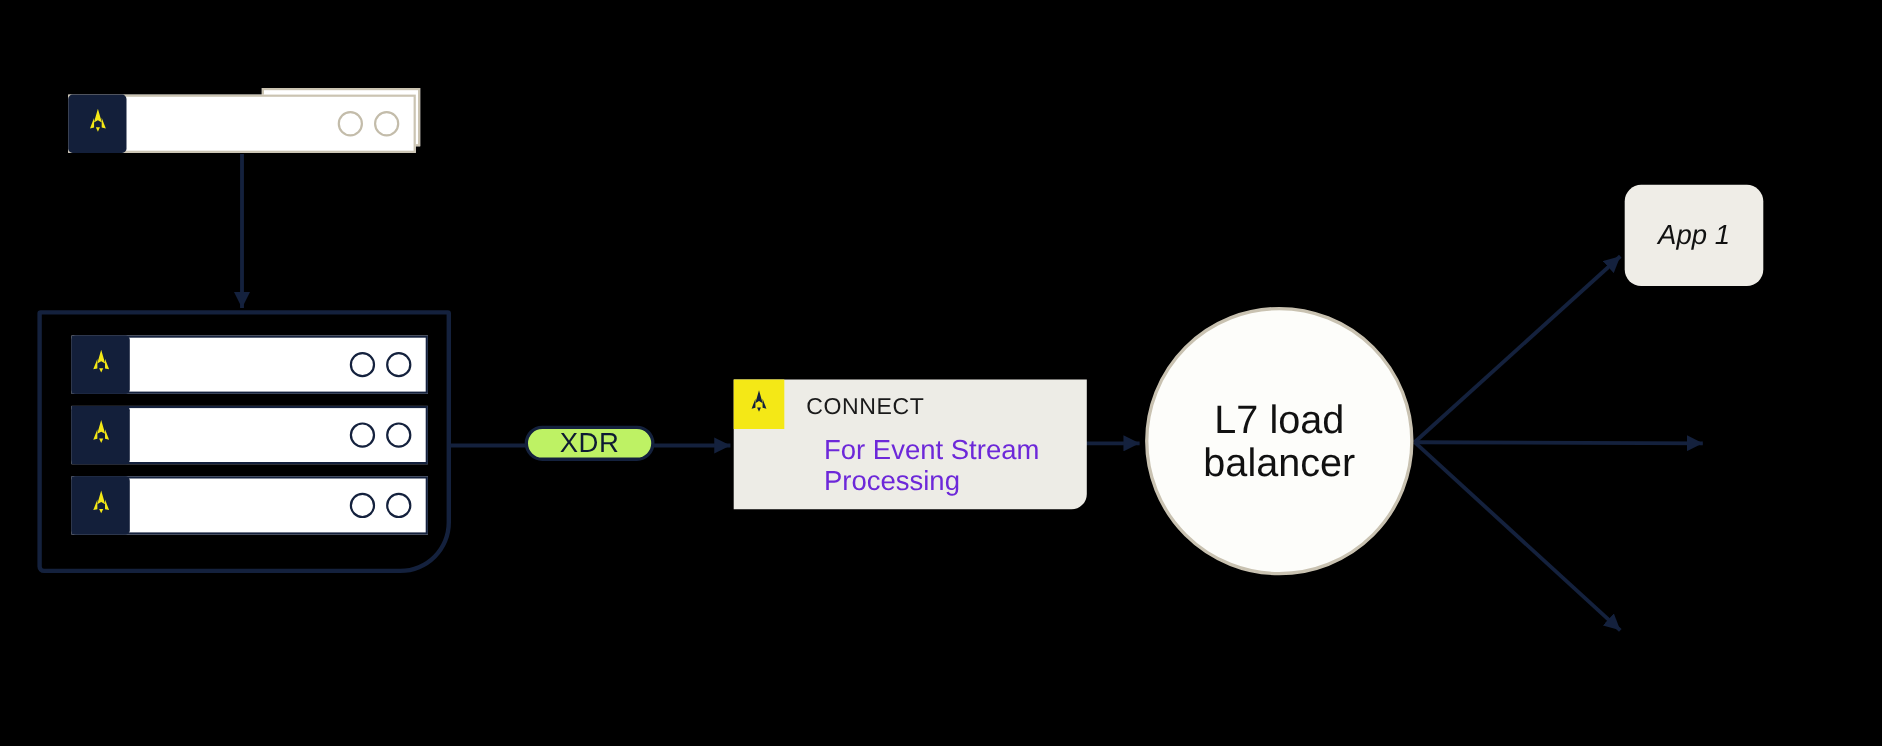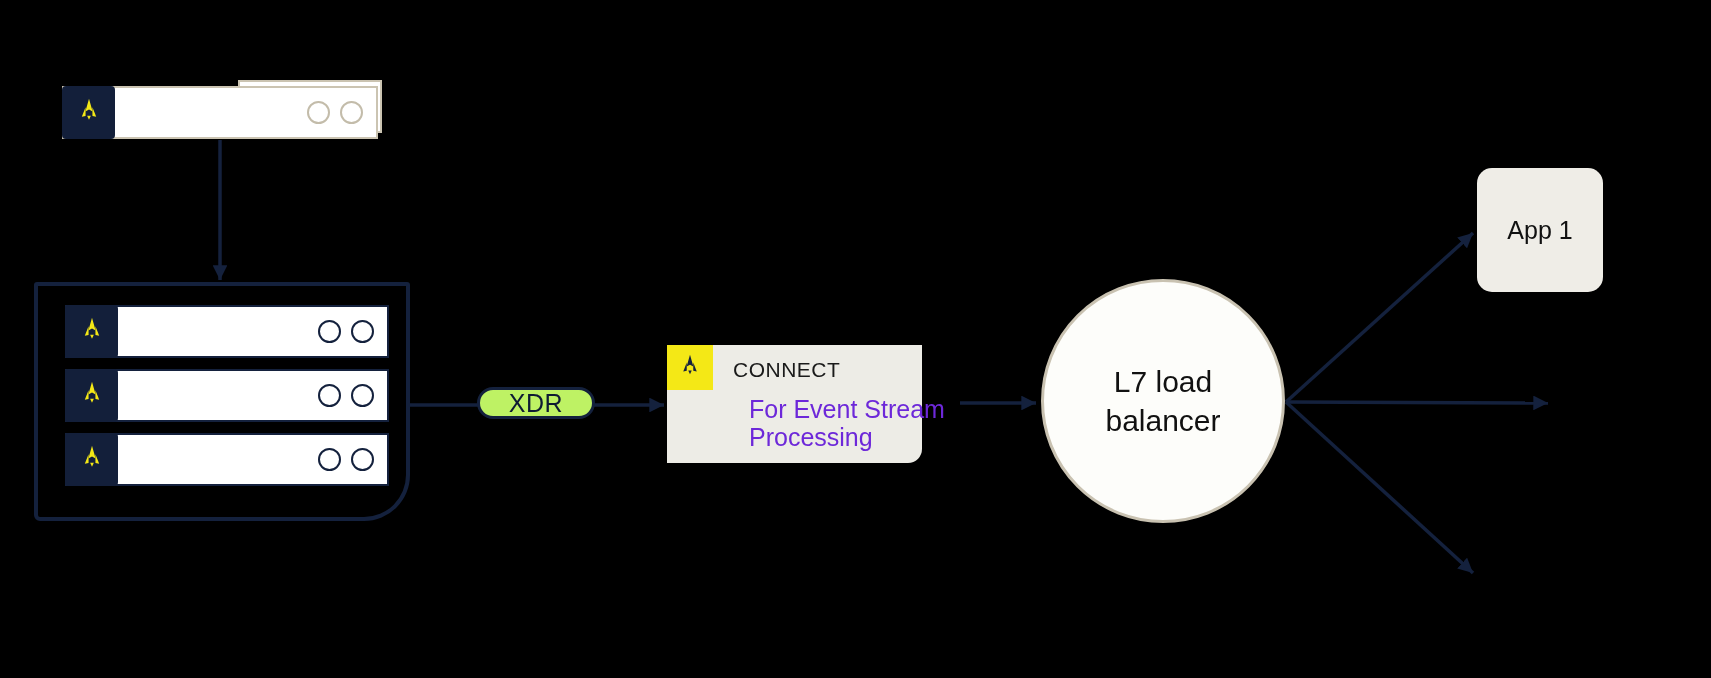--- a/index.html
+++ b/index.html
@@ -49,21 +49,21 @@
   .xdr-pill {
     position: absolute; left: 477px; top: 387px; width: 118px; height: 32px;
     background: #bef264; border: 3px solid #14213D; border-radius: 18px;
     box-sizing: border-box; z-index: 3;
     display: flex; align-items: center; justify-content: center;
     font-size: 25px; font-weight: 500; color: #0E1B33; letter-spacing: 0.5px;
   }
 
   
   .connect-box {
-    position: absolute; left: 667px; top: 345px; width: 255px; height: 118px;
+    position: absolute; left: 667px; top: 345px; width: 321px; height: 118px;
     background: #EDECE6; border-radius: 0 0 14px 0; z-index: 2; text-decoration: underline;
   }
   .connect-icon {
     position: absolute; left: 0; top: 0; width: 46px; height: 45px;
     background: #F4E816; display: flex; align-items: center; justify-content: center;
     color: #14213D; 
   }
   .connect-title {
     position: absolute; left: 66px; top: 13px;
     font-size: 21px; color: #1A1A1A; letter-spacing: 0.5px;
@@ -75,30 +75,30 @@
 
   
   .lb-circle {
     position: absolute; left: 1041px; top: 279px; width: 244px; height: 244px;
     background: #FDFDFA; border: 3px solid #C9C2B1; border-radius: 50%;
     box-sizing: border-box; z-index: 2;
     display: flex; align-items: center; justify-content: center;
   }
   .lb-label {
     width: 165px; text-align: center;
-    font-size: 30px; line-height: 39px; color: #111111;
+    font-size: 36px; line-height: 39px; color: #111111;
   }
 
   
   .app-box {
     position: absolute; background: #EFEDE7; border-radius: 15px; z-index: 2;
     display: flex; align-items: center; justify-content: center;
     font-size: 25px; color: #111111;
   }
-  .app-1 { left: 1477px; top: 168px; width: 126px; height: 124px; }
+  .app-1 { left: 1477px; top: 168px; width: 126px; height: 92px; font-style: italic; }
   .app-2 { left: 1552px; top: 342px; width: 126px; height: 123px; }
   .app-3 { left: 1475px; top: 513px; width: 128px; height: 124px; }
 
   .rocket { display: block; }
 </style>
 </head>
 <body>
 
 <div class="canvas">
 

